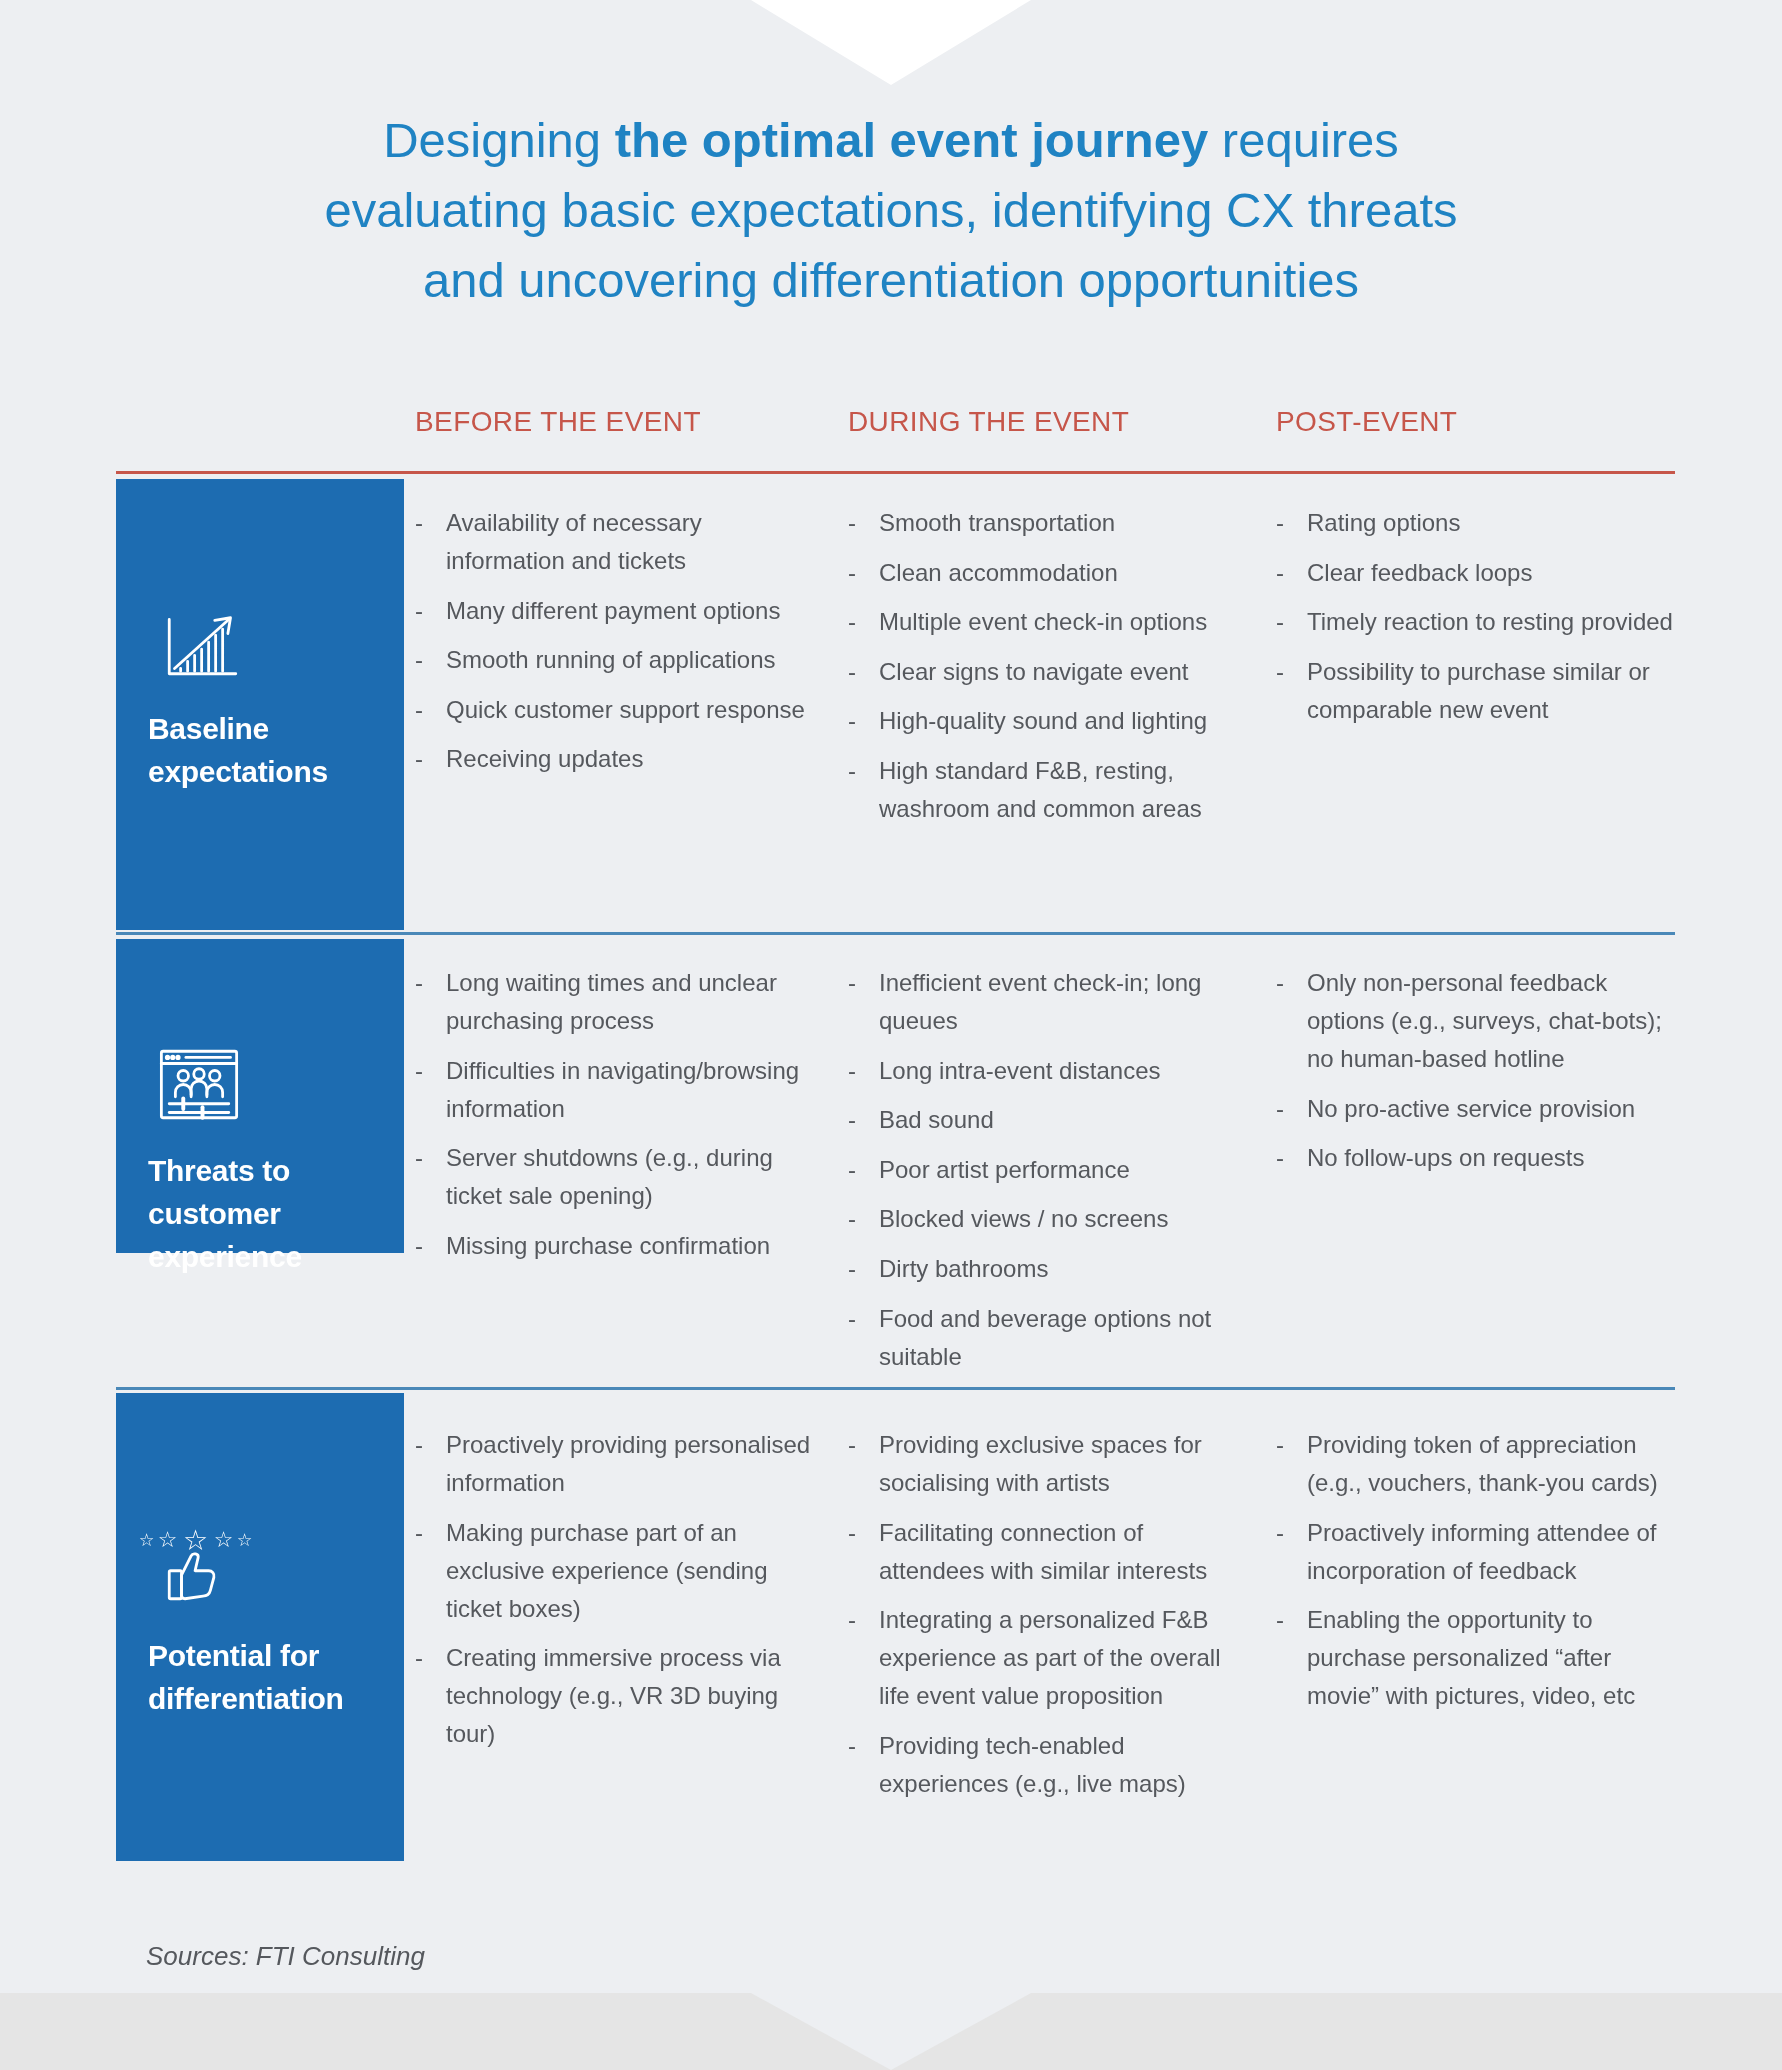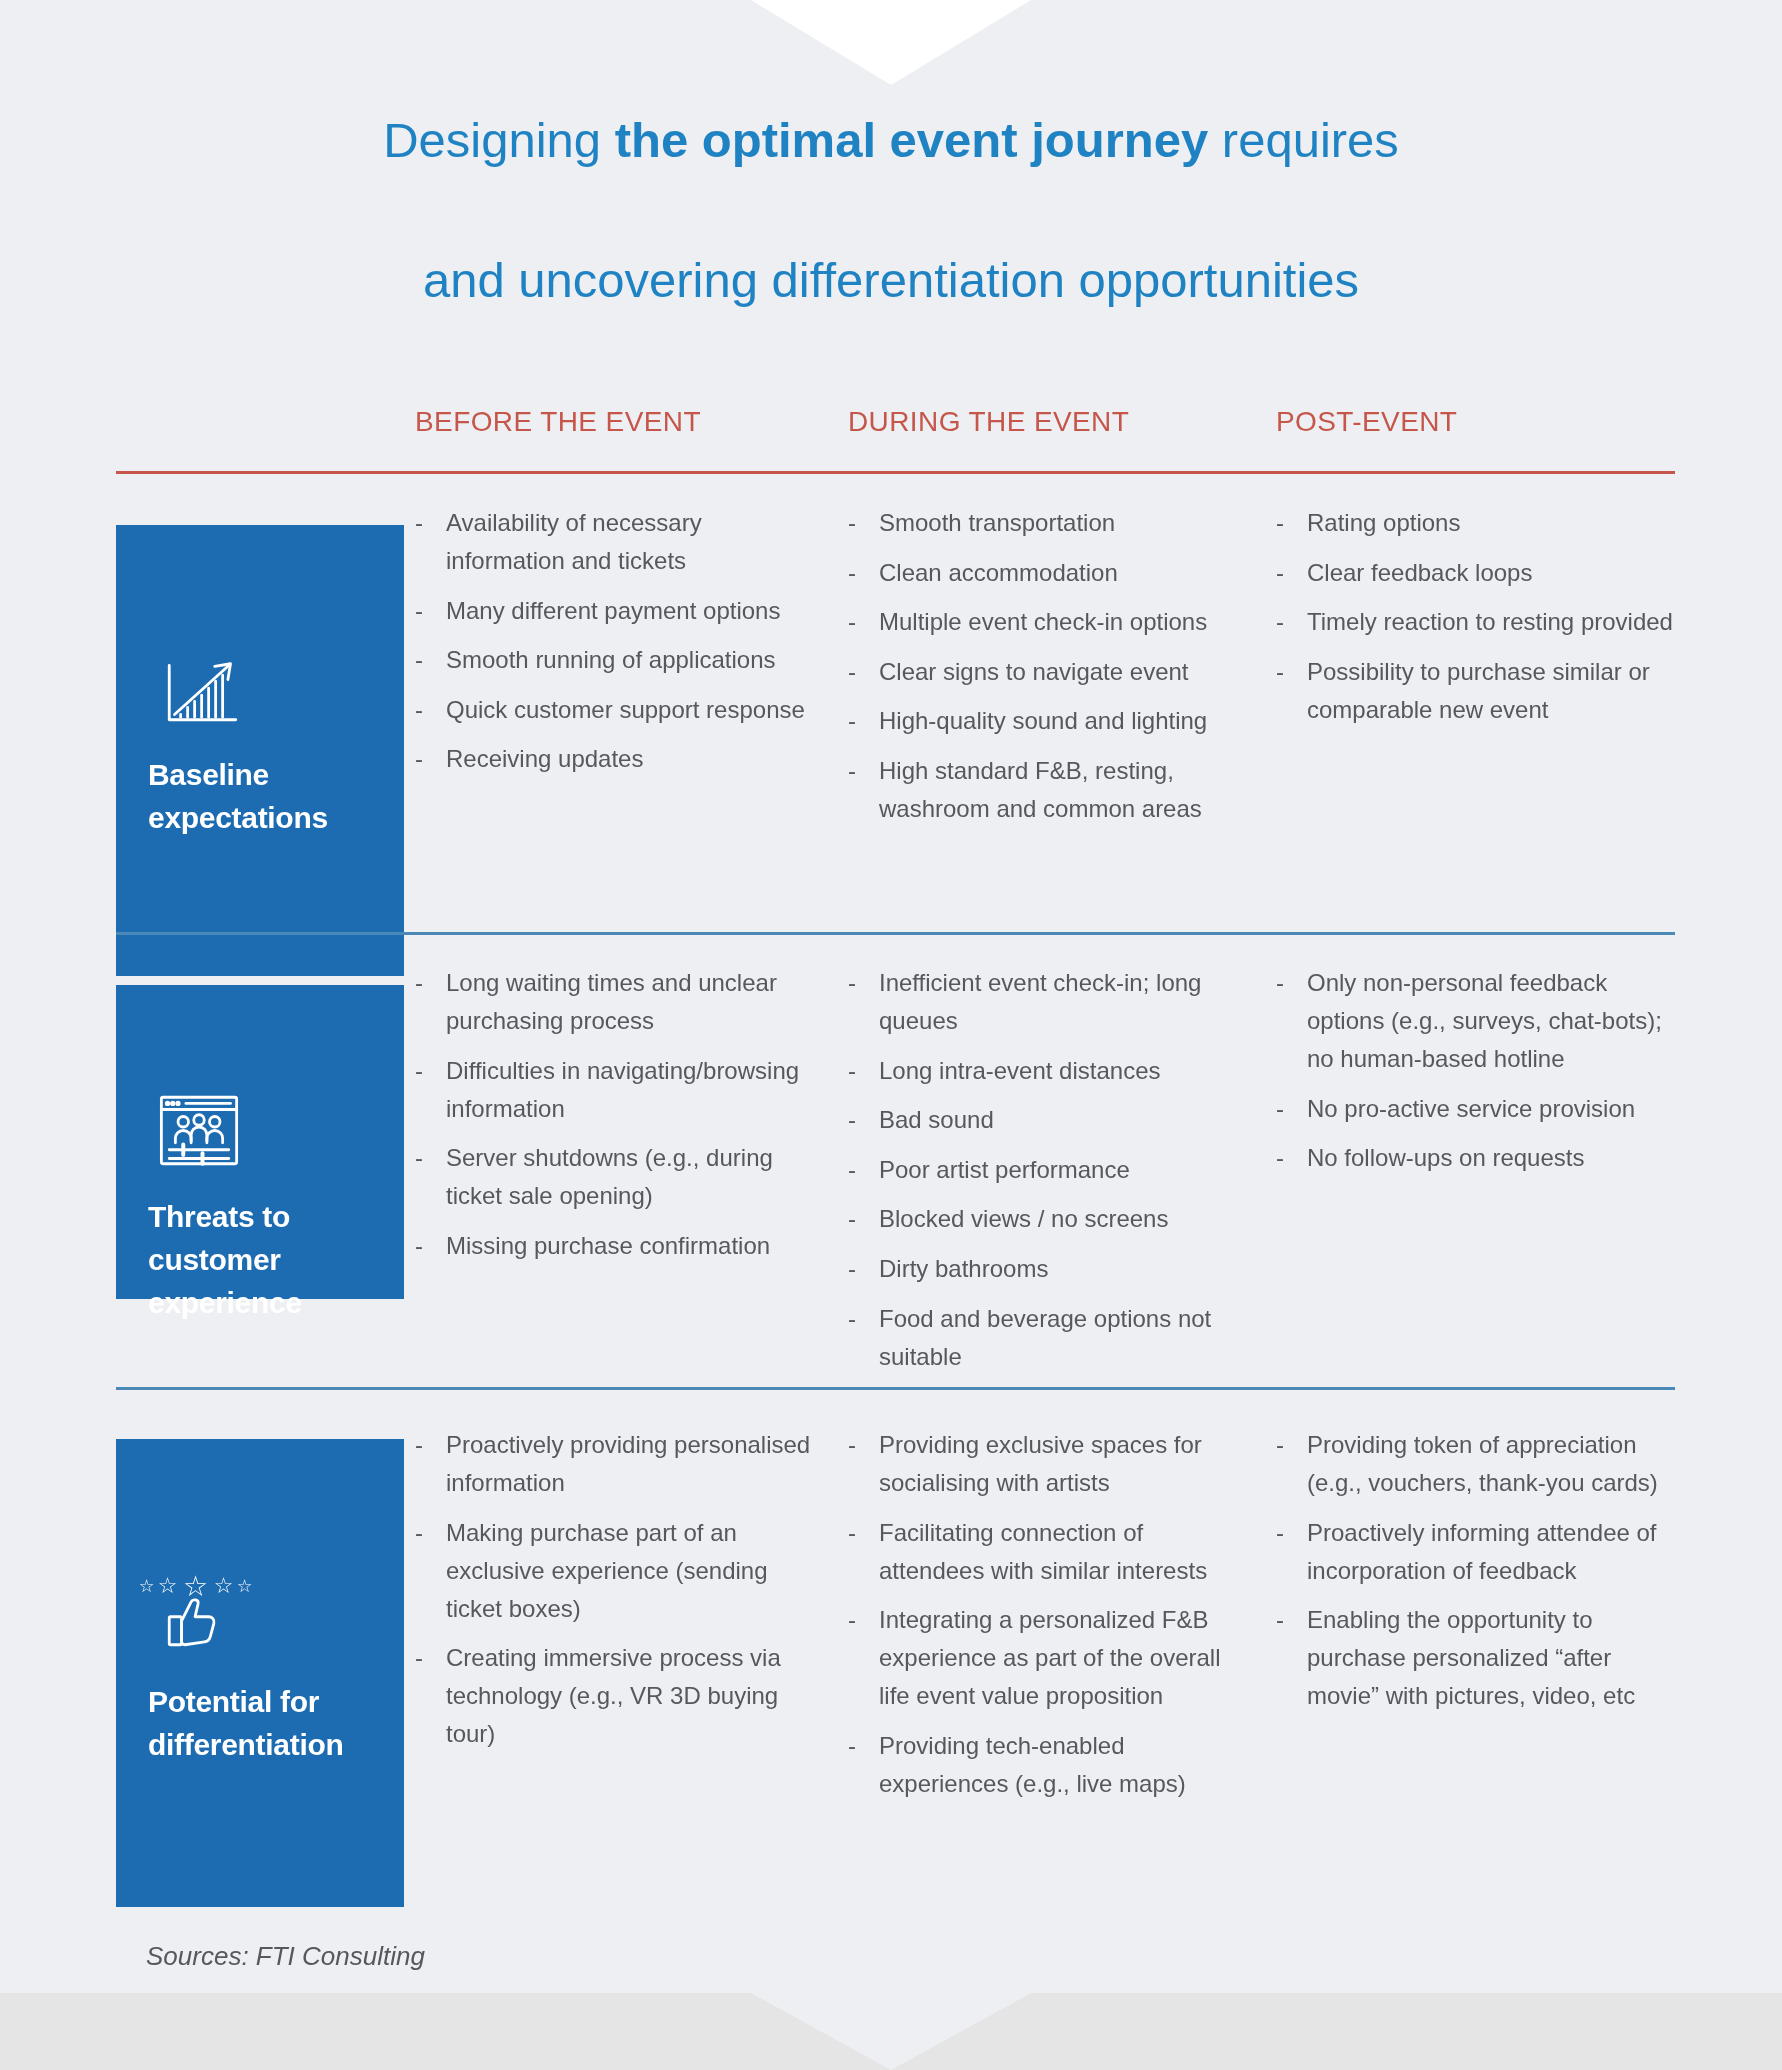--- a/index.html
+++ b/index.html
@@ -10,21 +10,21 @@
     clip-path:polygon(0 0,100% 0,50% 100%);}
   .chevron-bottom{position:absolute;left:751px;top:1993px;width:280px;height:77px;background:#edeff2;
     clip-path:polygon(0 0,100% 0,50% 100%);}
   .title{position:absolute;left:0;top:105px;width:1782px;margin:0;text-align:center;
     color:#1f83c3;font-size:49px;line-height:70px;font-weight:400;}
   .title strong{font-weight:700;}
   .col-header{position:absolute;top:406px;font-size:28px;font-weight:400;color:#c6564a;letter-spacing:0.4px;}
   .red-line{position:absolute;left:116px;top:471px;width:1559px;height:2.7px;background:#c6564a;}
   .divider{position:absolute;left:116px;width:1559px;height:2.7px;background:#4a88b8;}
   .d1{top:932px}.d2{top:1387px}
-  .blue-box{position:absolute;left:116px;width:288px;background:#1d6cb1;margin-top:46px;}
+  .blue-box{position:absolute;left:116px;width:288px;background:#1d6cb1;}
   .rowbox1{top:479px;height:451px}.rowbox2{top:939px;height:314px}.rowbox3{top:1393px;height:468px}
   .box-icon{position:absolute;stroke:#ffffff;fill:none;stroke-width:3.2;stroke-linecap:round;stroke-linejoin:round;}
   .rowbox1 .box-icon{left:41px;top:123px;width:84px;height:84px;}
   .rowbox2 .box-icon{left:41px;top:107px;width:84px;height:77px;}
   .rowbox3 .box-icon{left:18px;top:127px;width:123px;height:91px;}
   .box-label{position:absolute;left:32px;right:14.3px;color:#ffffff;font-weight:700;font-size:30px;
     line-height:43px;letter-spacing:-0.3px;white-space:pre-line;}
   .rowbox1 .box-label{top:228px}.rowbox2 .box-label{top:210px}.rowbox3 .box-label{top:241px}
   .cell{position:absolute;width:406px;}
   .r0{top:504px}.r1{top:964px}.r2{top:1426px}
@@ -35,21 +35,21 @@
   .source{position:absolute;left:114px;top:1941px;font-style:italic;font-size:26px;color:#55585d;margin-left:32px;}
 </style>
 </head>
 <body>
 
 <div class="canvas">
   <div class="bg-section"></div>
   <div class="chevron-top"></div>
   <div class="chevron-bottom"></div>
 
-  <h1 class="title"><span>Designing </span><strong>the optimal event journey</strong><span> requires</span><br><br><span>and uncovering differentiation opportunities</span></h1>
+  <h1 class="title"><span>Designing </span><strong>the optimal event journey</strong><span> requires</span><br><span>evaluating basic expectations, identifying CX threats</span><br><span>and uncovering differentiation opportunities</span></h1>
 
   <div class="col-header c0">BEFORE THE EVENT</div>
   <div class="col-header c1">DURING THE EVENT</div>
   <div class="col-header c2">POST-EVENT</div>
   <div class="red-line"></div>
 
   <div class="blue-box rowbox1">
     <svg class="box-icon" viewBox="0 0 96 96">
       <path d="M14 20 V82 H90"></path>
       <path d="M27 79 v-3 M35 79 v-11 M43 79 v-18 M51 79 v-25 M59 79 v-33 M67 79 v-41 M75 79 v-48"></path>

